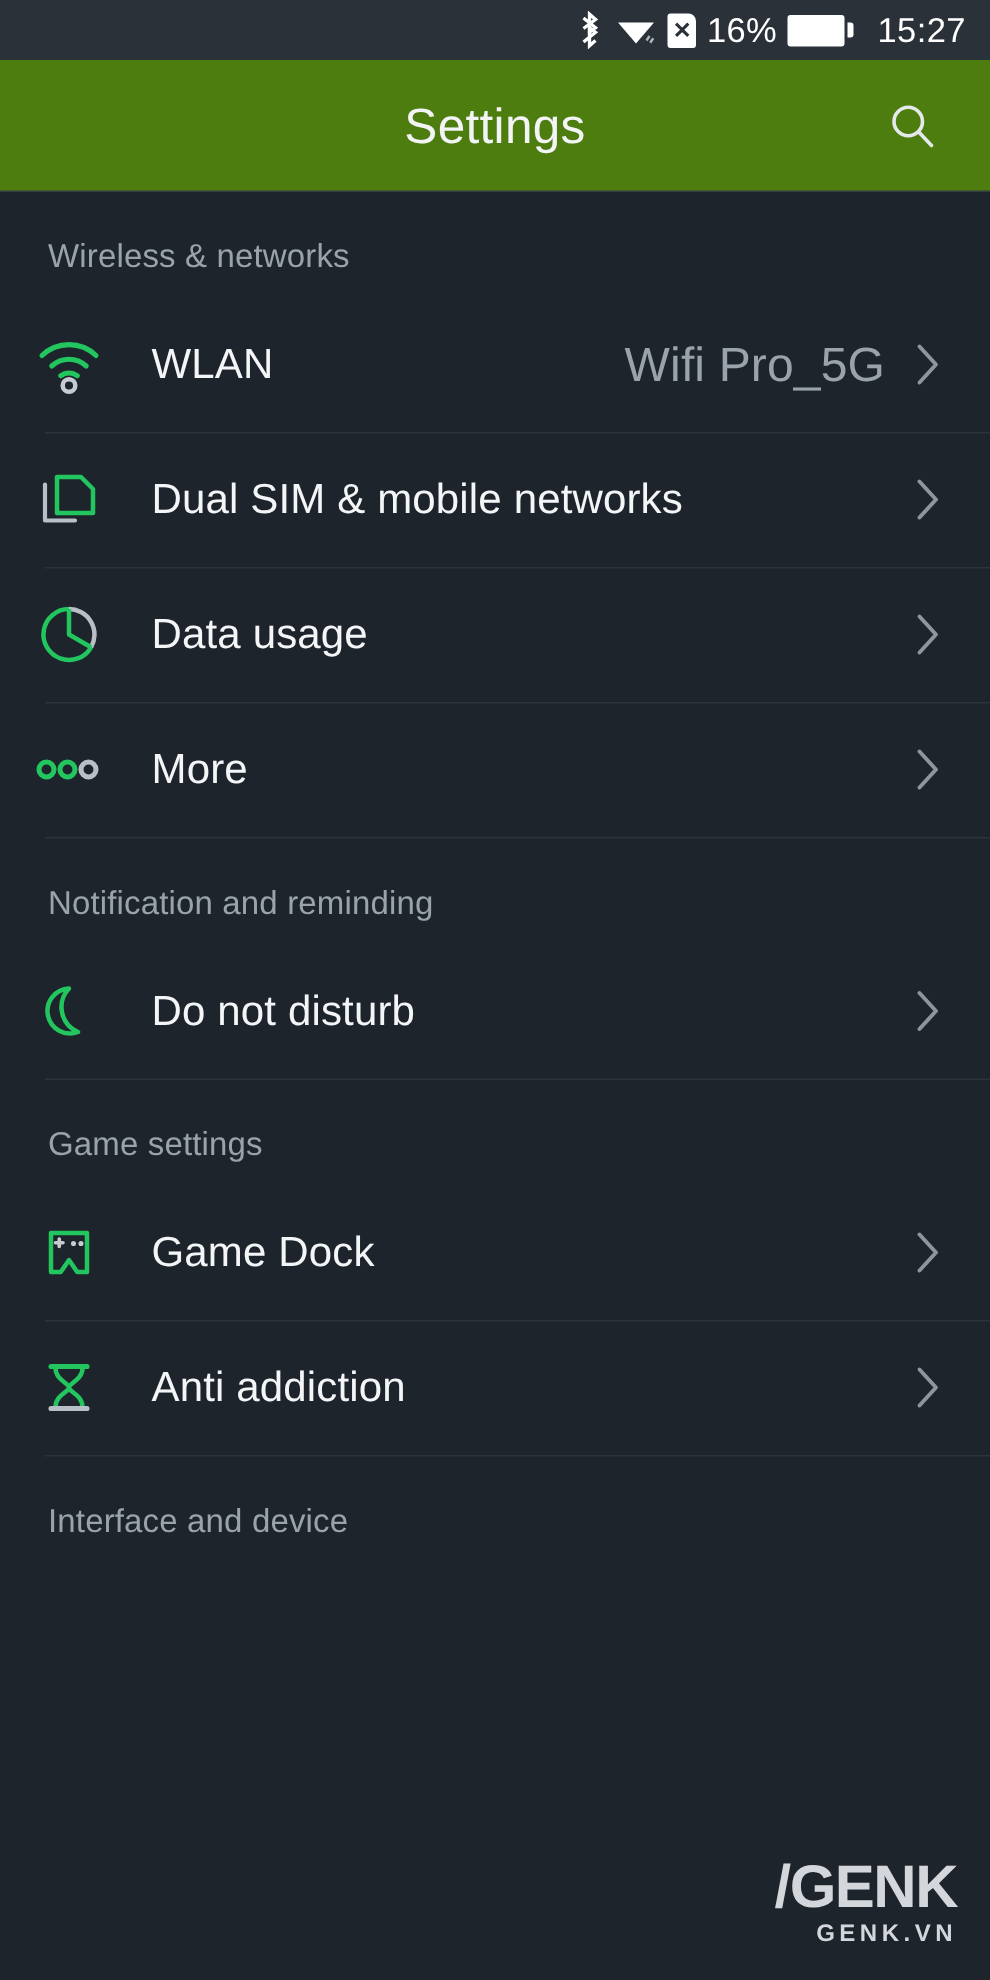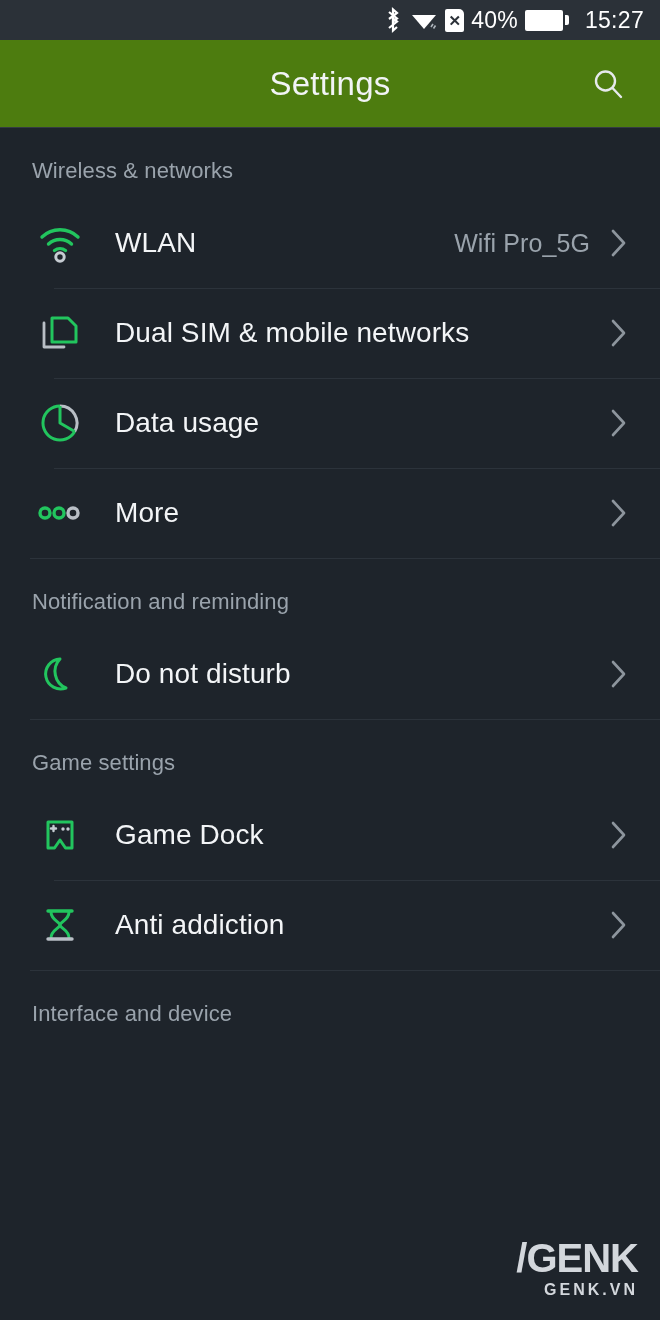--- a/index.html
+++ b/index.html
@@ -100,24 +100,23 @@
     align-items: flex-end;
     height: 70px;
     padding-bottom: 14px;
     letter-spacing: .1px;
   }
 
   .row {
     height: 90px;
     display: flex;
     align-items: center;
-    padding: 0 30px 0 12px;
+    padding: 0 30px 0 22px;
     position: relative;
     cursor: pointer;
-    margin-left: 24px;
   }
   .row + .row::before {
     content: "";
     position: absolute;
     left: 30px; right: 0; top: 0;
     height: 1px;
     background: #2c333b;
   }
   .row .icon {
     width: 48px;
@@ -129,21 +128,21 @@
   }
   .row .label {
     color: #f3f5f7;
     font-size: 28px;
     margin-left: 31px;
     flex: 1 1 auto;
     letter-spacing: .1px;
   }
   .row .value {
     color: #9aa3ac;
-    font-size: 25px;
+    font-size: 32px;
     margin-right: 18px;
     letter-spacing: .1px;
   }
   .row .chev {
     width: 22px;
     height: 36px;
     display: flex;
     align-items: center;
     justify-content: center;
     flex: 0 0 22px;
@@ -189,21 +188,21 @@
         <path d="M6 21 L14 14.5 L10 11.5 L10 23.5 L14 20" fill="none" stroke="#ffffff" stroke-width="2.2"></path>
       </svg>
     </span>
     <span class="sb-icon">
       <svg width="28" height="24" viewBox="0 0 28 24">
         <path d="M2 7 L14 21 L26 7 Z" fill="#ffffff"></path>
         <path d="M21 19 l2 -3 M23.5 20.5 l2 -3" stroke="#aeb5bc" stroke-width="1.6"></path>
       </svg>
     </span>
     <span class="sim-x">✕</span>
-    <span class="sb-text">40%</span>
+    <span class="sb-text">16%</span>
     <span class="battery">
       <span class="body"></span>
         <span class="cap"></span>
     </span>
     <span class="sb-clock">15:27</span>
   </div>
 
   <div class="appbar">
     <span class="title">Settings</span>
     <span class="search">

